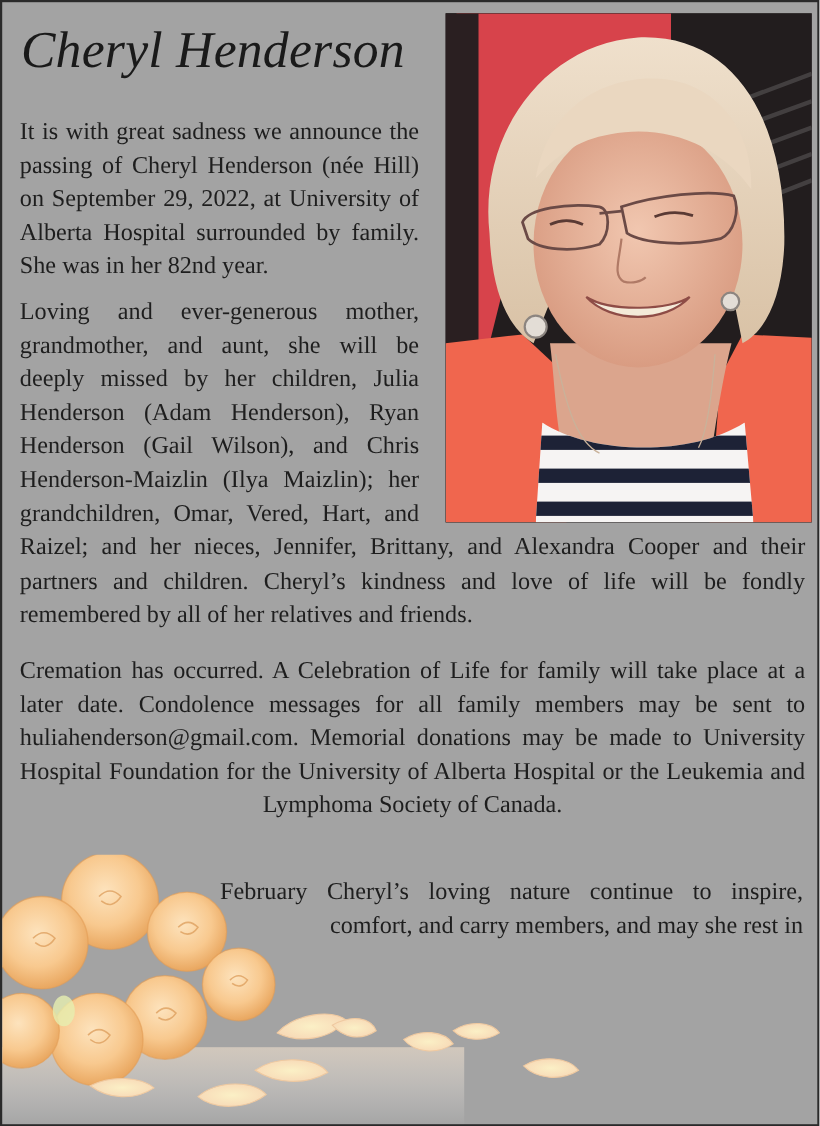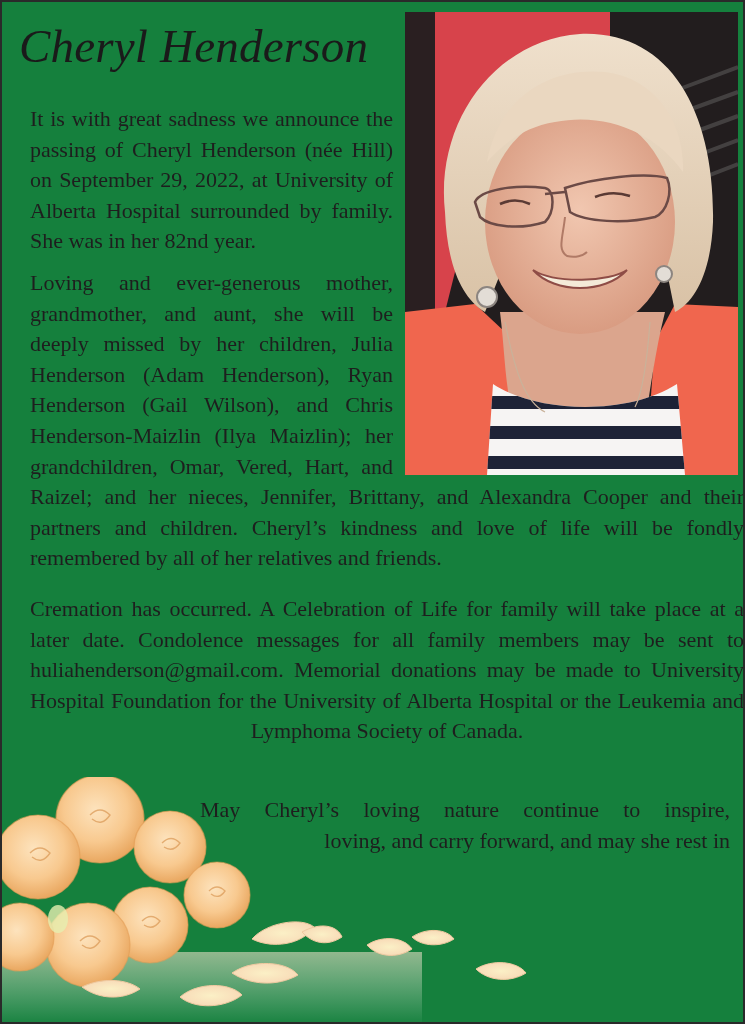--- a/index.html
+++ b/index.html
@@ -2,21 +2,21 @@
 <html><head>
 <meta charset="utf-8">
 <style>
   html, body { margin: 0; padding: 0; background: #ffffff; }
   body { width: 745px; height: 1024px; overflow: hidden; }
   .page {
     position: relative;
     width: 745px; height: 1024px;
     box-sizing: border-box;
     border: 2px solid #2a2a2a;
-    background: #15803d;
+    background: #a3a3a3;
     font-family: "Liberation Serif", "DejaVu Serif", serif;
     color: #1e1e1e;
     overflow: hidden;
   }
   .title {
     position: absolute; left: 17px; top: 14px;
     margin: 0;
     font-style: italic; font-weight: normal;
     font-size: 47px; line-height: 60px;
     letter-spacing: 0.2px;
@@ -24,21 +24,21 @@
     white-space: nowrap;
   }
   .photo {
     position: absolute; left: 403px; top: 10px;
     width: 333px; height: 463px;
     overflow: hidden;
     background: #2b2626;
   }
   .photo svg { display: block; width: 100%; height: 100%; }
   .body-text {
-    position: absolute; left: 28px; top: 102px;
+    position: absolute; left: 16px; top: 102px;
     width: 714px;
     font-size: 22px; line-height: 30.6px;
     text-align: justify;
   }
   .float-spacer {
     float: right;
     width: 351px; height: 372px;
   }
   .body-text p { margin: 0 0 11px 0; }
   .body-text p.last { text-align-last: center; margin-top: 20px; }
@@ -186,17 +186,17 @@
   </div>
 
   <div class="body-text">
     <div class="float-spacer"></div>
     <p>It is with great sadness we announce the passing of Cheryl Henderson (née Hill) on September 29, 2022, at University of Alberta Hospital surrounded by family. She was in her 82nd year.</p>
     <p>Loving and ever-generous mother, grandmother, and aunt, she will be deeply missed by her children, Julia Henderson (Adam Henderson), Ryan Henderson (Gail Wilson), and Chris Henderson-Maizlin (Ilya Maizlin); her grandchildren, Omar, Vered, Hart, and Raizel; and her nieces, Jennifer, Brittany, and Alexandra Cooper and their partners and children. Cheryl’s kindness and love of life will be fondly remembered by all of her relatives and friends.</p>
     <p class="last">Cremation has occurred. A Celebration of Life for family will take place at a later date. Condolence messages for all family members may be sent to huliahenderson@gmail.com. Memorial donations may be made to University Hospital Foundation for the University of Alberta Hospital or the Leukemia and Lymphoma Society of Canada.</p>
   </div>
 
   <p class="closing">
-    <span class="jl">May Cheryl’s loving nature continue to inspire,</span>
-    <span>loving, and carry forward, and may she rest in</span>
+    <span class="jl">February Cheryl’s loving nature continue to inspire,</span>
+    <span>comfort, and carry members, and may she rest in</span>
   </p>
 
 </div>
 
 </body></html>

